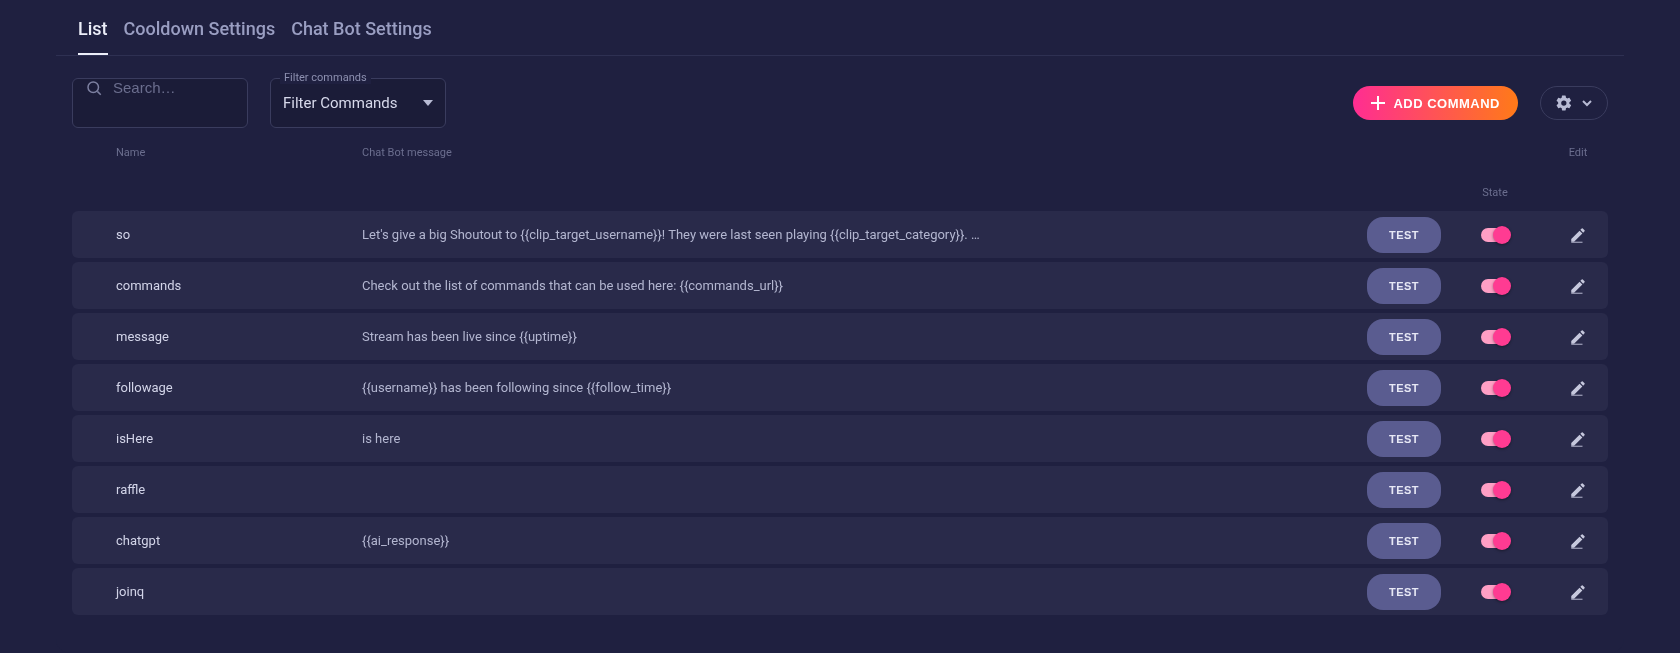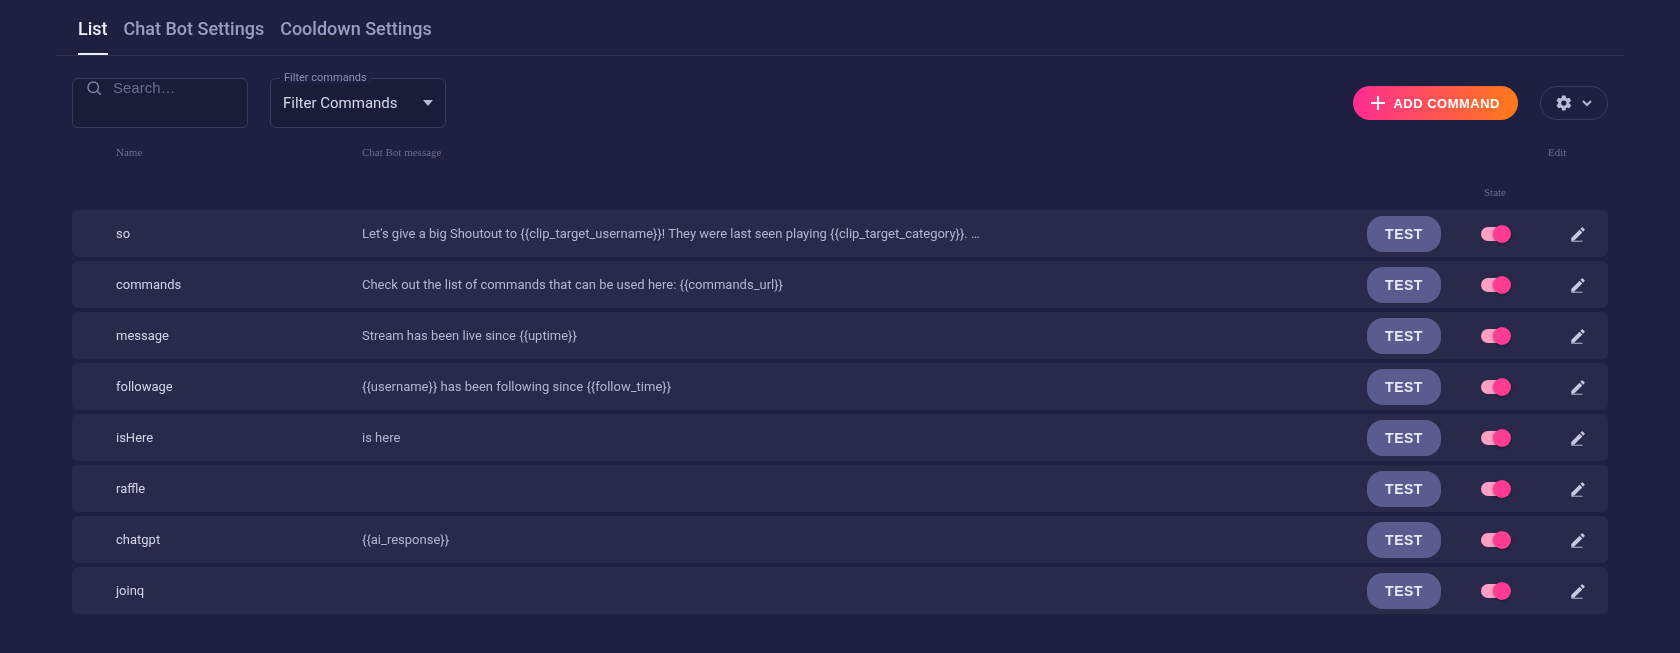--- a/index.html
+++ b/index.html
@@ -117,27 +117,26 @@
     border-radius: 18px;
     border: 1px solid #3a3c5e;
     background: transparent;
     color: #b8bbd4;
     cursor: pointer;
   }
   
   .thead {
     display: flex;
     padding: 0 16px 12px;
-    font-family: Liberation Serif, serif;
   }
   .col-name { width: 290px; padding-left: 44px; font-size: 11px; color: #6b6e8e; }
   .col-msg { flex: 1; font-size: 11px; color: #6b6e8e; }
   .col-test { width: 76px; }
   .col-state { width: 106px; text-align: center; font-size: 11px; color: #6b6e8e; margin-top: 40px; }
-  .col-edit { width: 60px; text-align: left; font-size: 11px; color: #6b6e8e; }
+  .col-edit { width: 60px; text-align: center; font-size: 11px; color: #6b6e8e; }
   
   .rows {
     display: flex;
     flex-direction: column;
     gap: 4px;
     padding: 0 16px;
   }
   .row {
     display: flex;
     align-items: center;
@@ -161,21 +160,21 @@
     padding-right: 20px;
   }
   .row .cell-test { width: 76px; display:flex; justify-content:center; }
   .test-btn {
     width: 74px;
     height: 36px;
     border-radius: 16px;
     border: none;
     background: #5a5c90;
     color: #e7e8f5;
-    font-size: 14px;
+    font-size: 11px;
     font-weight: 700;
     letter-spacing: .5px;
     cursor: pointer;
   }
   .row .cell-state { width: 106px; display: flex; justify-content: center; }
   .toggle {
     width: 28px;
     height: 14px;
     border-radius: 8px;
     background: #ff9fc5;
@@ -196,22 +195,22 @@
   .row .cell-edit svg { display:block; }
   svg { display: block; }
 </style>
 </head>
 <body>
 
 <div class="panel">
 
   <div class="tabs">
     <div class="tab active">List</div>
+    <div class="tab">Cooldown Settings</div>
     <div class="tab">Chat Bot Settings</div>
-    <div class="tab">Cooldown Settings</div>
   </div>
 
   <div class="toolbar">
     <div class="search-box">
       <svg width="18" height="18" viewBox="0 0 24 24" fill="none" stroke="#7d80a1" stroke-width="2">
           <circle cx="11" cy="11" r="7"></circle>
           <line x1="21" y1="21" x2="16.5" y2="16.5"></line>
         </svg>
       <input type="text" placeholder="Search…" style="">
     </div>

